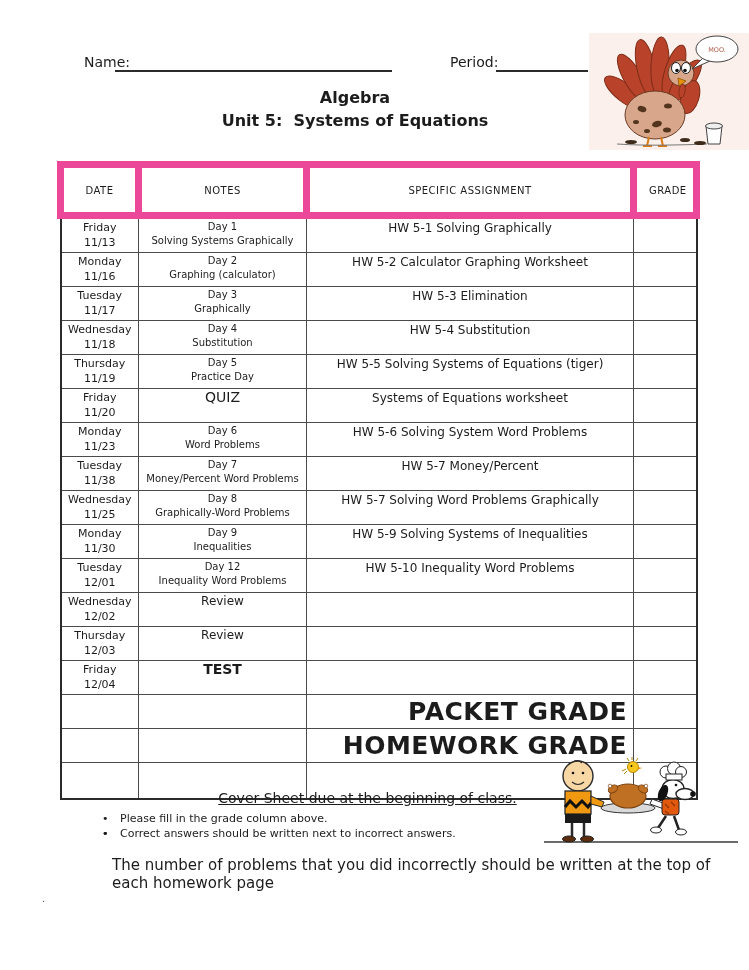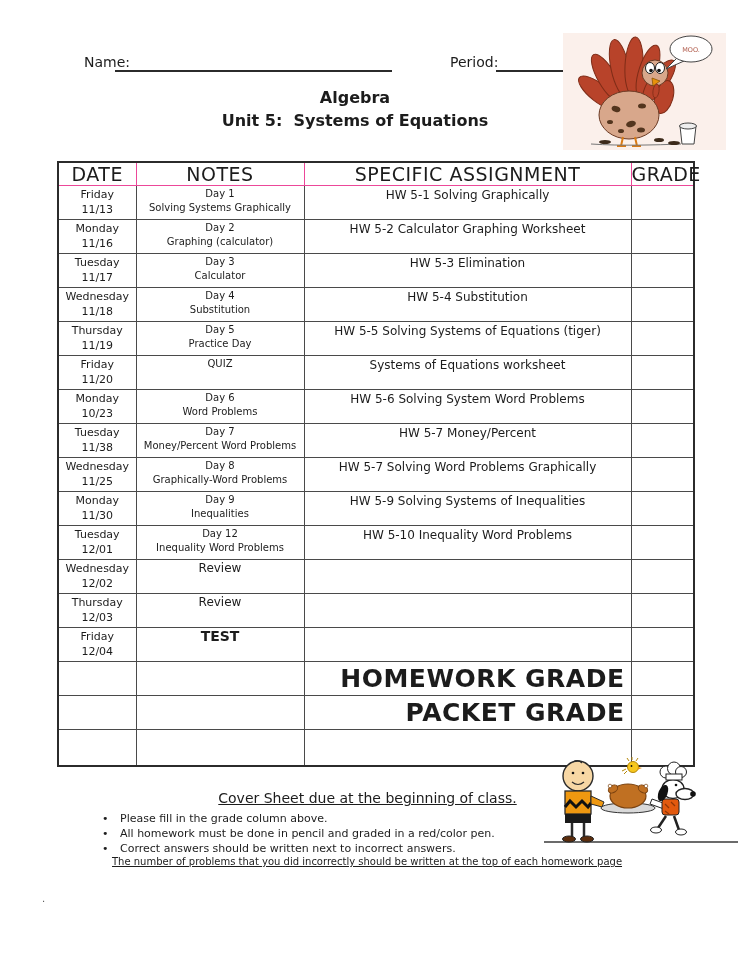--- a/index.html
+++ b/index.html
@@ -8,43 +8,43 @@
     font-family:"DejaVu Sans","Liberation Sans",sans-serif;color:#1c1c1c;
   }
   
   .hdr-label{position:absolute;font-size:14px;margin-left:14px;}
   .fill-line{position:absolute;height:1px;border-bottom:2px solid #2b2b2b;}
   .title-block{position:absolute;top:86px;left:0;width:710px;text-align:center;
     font-size:16px;font-weight:bold;line-height:23px;white-space:pre-wrap;}
   
   table.schedule{position:absolute;top:161px;left:57px;width:636px;
     border-collapse:collapse;table-layout:fixed;border:2px solid #2b2b2b;}
-  .schedule th{border:1px solid #ec4899;height:20px;padding:0;
-    font-size:19px;font-weight:normal;text-align:center;letter-spacing:.5px;}
+  .schedule th{border:7px solid #ec4899;height:20px;padding:12px;
+    font-size:10px;font-weight:normal;text-align:center;letter-spacing:.5px;}
   .schedule td{border:1px solid #4a4a4a;height:31px;padding:1px 2px;
     vertical-align:top;text-align:center;overflow:hidden;}
   .schedule tr:last-child td{height:33px;}
   .c-date{font-size:11px;line-height:15px;}
   .c-notes{font-size:10px;line-height:14px;}
   .c-notes.review div{font-size:12px;}
   .c-notes.test div{font-size:14px;font-weight:bold;}
-  .c-notes.quiz div{font-size:10px;}
+  .c-notes.quiz div{font-size:14px;}
   .c-assign{font-size:12px;line-height:16px;}
   .c-assign.big-grade{font-size:25px;font-weight:600;text-align:right;
     padding-right:6px;line-height:31px;letter-spacing:.5px;}
   
   .cover-heading{position:absolute;top:790px;left:55px;width:625px;text-align:center;
     font-size:14px;font-weight:500;text-decoration:underline;}
   .bullets{position:absolute;top:811px;left:98px;margin:0;padding:0;list-style:none;width:440px;}
   .bullets li{position:relative;font-size:11px;line-height:15px;padding-left:22px;}
   .bullets li .dot{position:absolute;left:4px;top:0;font-size:11px;}
-  .footer-note{position:absolute;top:856px;left:112px;font-size:10px;text-decoration:underline;}
+  .footer-note{position:absolute;top:856px;left:112px;font-size:15px;}
   .stray-mark{position:absolute;top:893px;left:42px;font-size:10px;color:#555;}
   
-  .turkey-wrap{position:absolute;left:563px;top:33px;width:141px;height:117px;}
+  .turkey-wrap{position:absolute;left:589px;top:33px;width:141px;height:117px;}
   .peanuts-wrap{position:absolute;left:538px;top:756px;width:207px;height:92px;}
 </style>
 </head>
 <body>
 
 <div class="page">
 
   <span class="hdr-label" style="left:70px;top:54px;">Name:</span>
   <span class="fill-line" style="left:115px;top:69px;width:277px;"></span>
   <span class="hdr-label" style="left:436px;top:54px;">Period:</span>
@@ -144,21 +144,21 @@
           <td class="c-assign">HW 5-2 Calculator Graphing Worksheet</td>
           <td class="c-grade"></td>
         </tr>
         <tr>
           <td class="c-date">
             <div>Tuesday</div>
             <div>11/17</div>
           </td>
           <td class="c-notes">
             <div>Day 3</div>
-            <div>Calculator</div>
+            <div>Graphically</div>
           </td>
           <td class="c-assign">HW 5-3 Elimination</td>
           <td class="c-grade"></td>
         </tr>
         <tr>
           <td class="c-date">
             <div>Wednesday</div>
             <div>11/18</div>
           </td>
           <td class="c-notes">
@@ -187,21 +187,21 @@
           </td>
           <td class="c-notes quiz">
             <div>QUIZ</div>
           </td>
           <td class="c-assign">Systems of Equations worksheet</td>
           <td class="c-grade"></td>
         </tr>
         <tr>
           <td class="c-date">
             <div>Monday</div>
-            <div>10/23</div>
+            <div>11/23</div>
           </td>
           <td class="c-notes">
             <div>Day 6</div>
             <div>Word Problems</div>
           </td>
           <td class="c-assign">HW 5-6 Solving System Word Problems</td>
           <td class="c-grade"></td>
         </tr>
         <tr>
           <td class="c-date">
@@ -275,47 +275,47 @@
         </tr>
         <tr>
           <td class="c-date">
             <div>Friday</div>
             <div>12/04</div>
           </td>
           <td class="c-notes test">
             <div>TEST</div>
           </td>
           <td class="c-assign"></td>
+          <td class="c-grade"></td>
+        </tr>
+        <tr>
+          <td class="c-date"></td>
+          <td class="c-notes"></td>
+          <td class="c-assign big-grade">PACKET GRADE</td>
           <td class="c-grade"></td>
         </tr>
         <tr>
           <td class="c-date"></td>
           <td class="c-notes"></td>
           <td class="c-assign big-grade">HOMEWORK GRADE</td>
           <td class="c-grade"></td>
         </tr>
         <tr>
           <td class="c-date"></td>
           <td class="c-notes"></td>
-          <td class="c-assign big-grade">PACKET GRADE</td>
-          <td class="c-grade"></td>
-        </tr>
-        <tr>
-          <td class="c-date"></td>
-          <td class="c-notes"></td>
           <td class="c-assign"></td>
           <td class="c-grade"></td>
         </tr>
       </tbody>
   </table>
 
   <div class="cover-heading">Cover Sheet due at the beginning of class.</div>
   <ul class="bullets">
     <li><span class="dot">•</span><span>Please fill in the grade column above.</span></li>
-    <li><span class="dot">•</span><span>All homework must be done in pencil and graded in a red/color pen.</span></li>
+    <li><span class="dot">•</span></li>
     <li><span class="dot">•</span><span>Correct answers should be written next to incorrect answers.</span></li>
   </ul>
   <div class="footer-note">The number of problems that you did incorrectly should be written at the top of each homework page</div>
   <div class="stray-mark">.</div>
 
   <div class="peanuts-wrap">
     <svg width="207" height="92" viewBox="0 0 207 92" xmlns="http://www.w3.org/2000/svg">
       <path d="M6 86 H200" stroke="#3a3a3a" stroke-width="1.5" fill="none"></path>
 
       <g>

